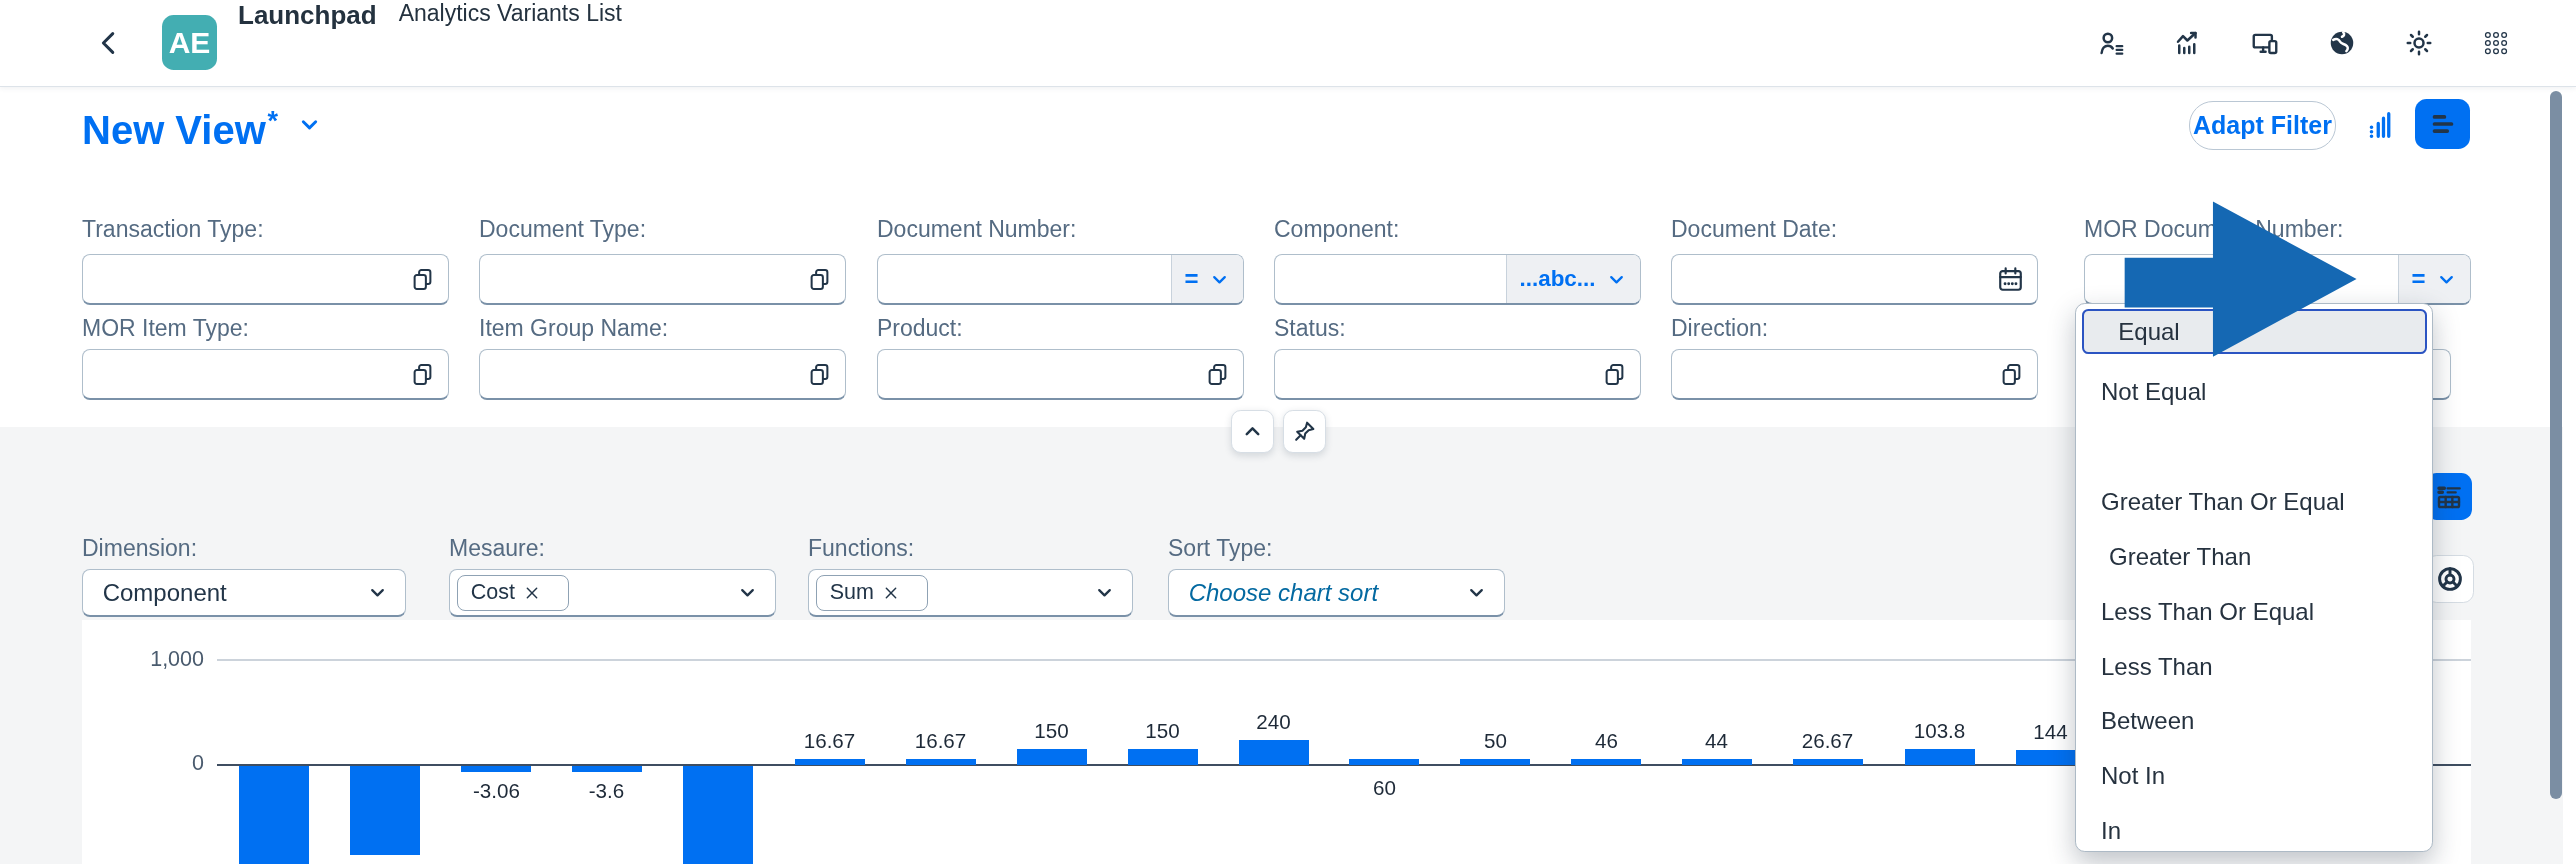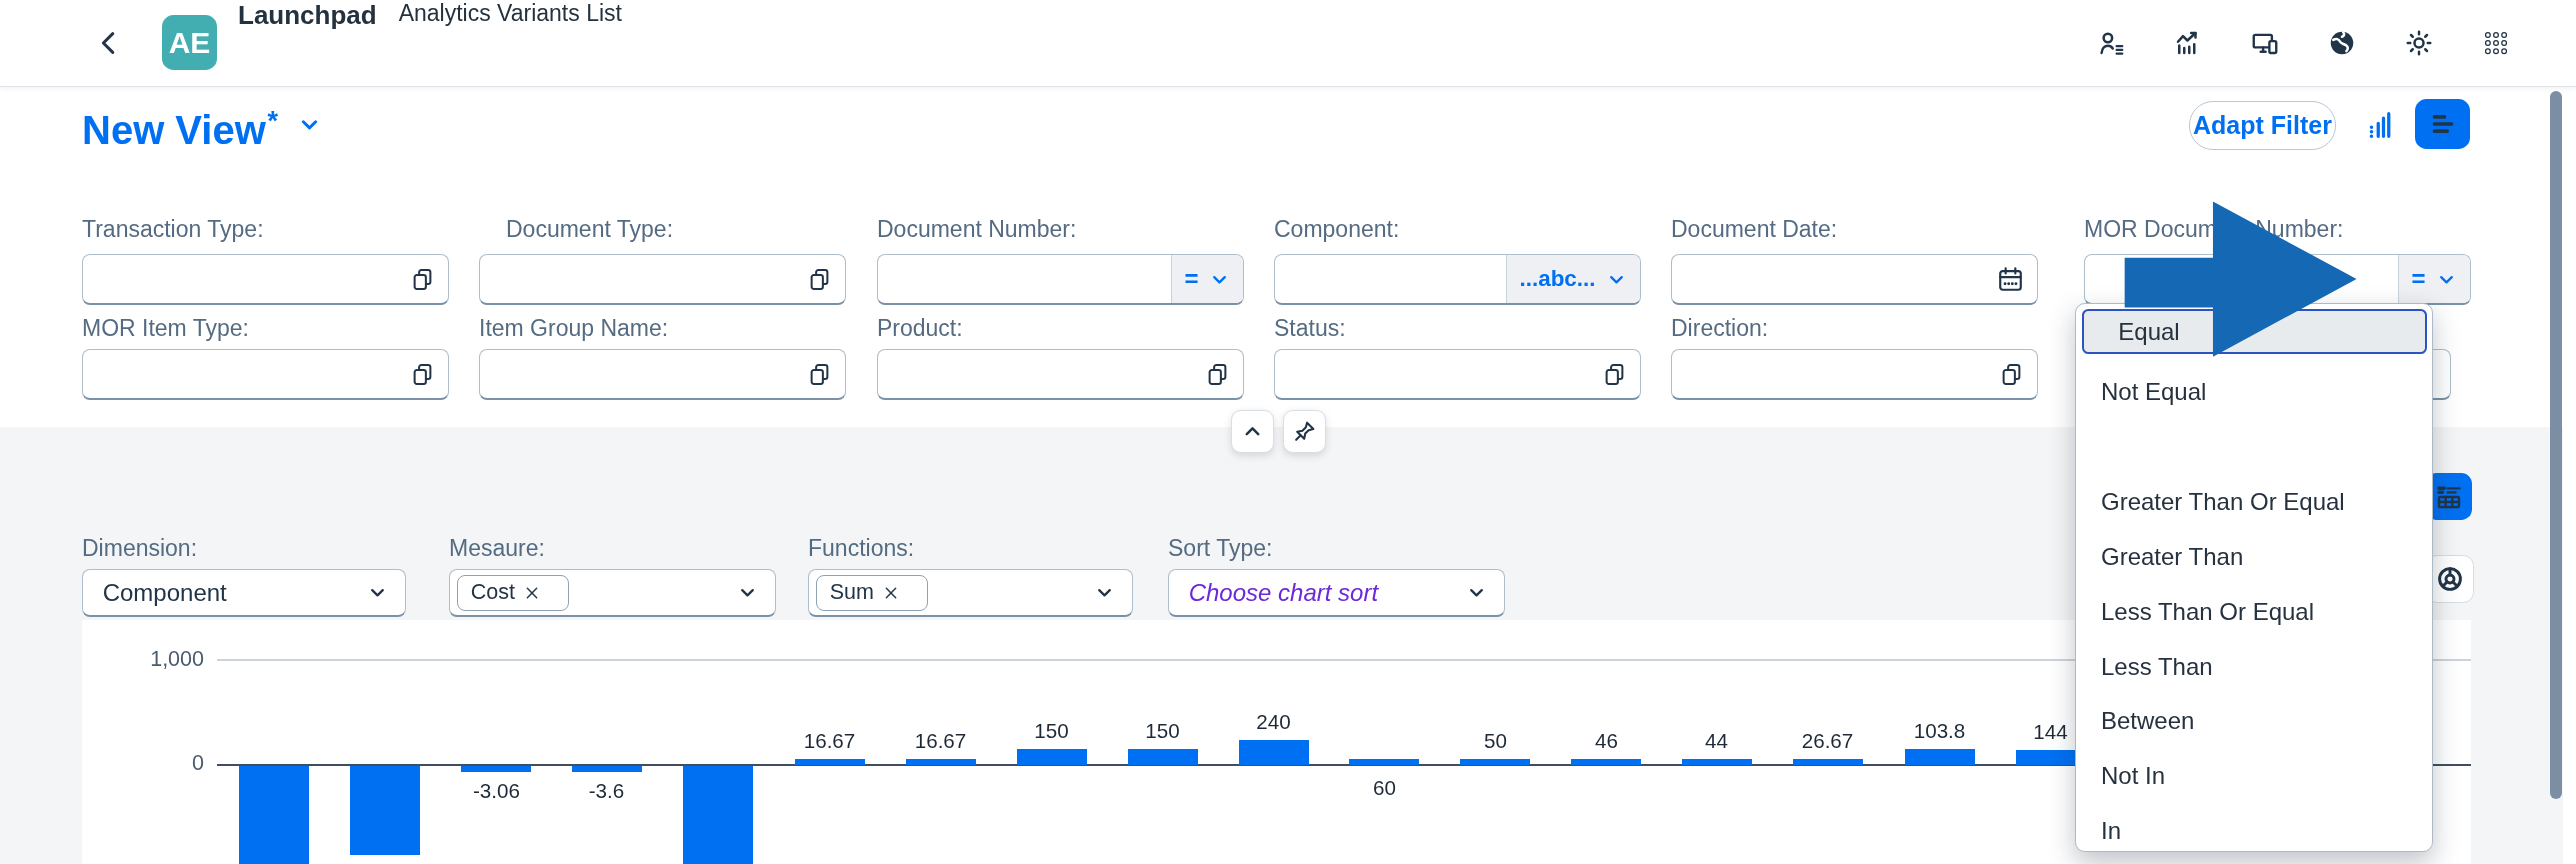--- a/index.html
+++ b/index.html
@@ -54,21 +54,21 @@
   
   .fab{position:absolute;width:41px;height:41px;background:#fff;border:0.9px solid #d7dee5;border-radius:9.8px;
        box-shadow:0 2.7px 7.2px rgba(34,53,72,.15);display:flex;align-items:center;justify-content:center;
        color:#0070f2;cursor:pointer;z-index:12;}
 
   
   .clabel{position:absolute;font-size:23px;color:#556b82;white-space:nowrap;}
   .cbox{position:absolute;height:48px;background:#fff;border:1.3px solid #afbecb;border-bottom:2.7px solid #7a91a8;
         border-radius:8px;box-sizing:border-box;display:flex;align-items:center;cursor:pointer;}
   .cbox .val{font-size:24px;color:#223548;padding-left:19.7px;flex:1;}
-  .cbox .ph{font-size:24px;color:#6d28d9;font-style:italic;padding-left:19.7px;flex:1;}
+  .cbox .ph{font-size:24px;color:#0369a1;font-style:italic;padding-left:19.7px;flex:1;}
   .cbox .ic{margin-right:16px;color:#223548;}
   .token{display:inline-flex;align-items:center;gap:9px;border:1.3px solid #8fa2b4;border-radius:8px;
          height:34px;padding:0 12.5px;margin-left:7.2px;font-size:21.5px;color:#223548;background:#fff;}
   .token .x{cursor:pointer;display:inline-flex;color:#223548;}
 
   
   #plot{left:82px;top:620px;width:2389px;height:244px;background:#fff;overflow:hidden;}
   .gline{position:absolute;left:135px;right:0;height:1.8px;background:#ccd3db;}
   .zline{position:absolute;left:135px;right:0;height:2.2px;background:#3f4e61;}
   .ytick{position:absolute;left:0;width:122px;text-align:right;font-size:21.5px;color:#4a5b6e;}
@@ -196,21 +196,21 @@
         <input style="">
         <span class="adorn plain">
           <span class="ic">
             <svg width="27" height="27" viewBox="0 0 24 24" stroke-width="1.8">
               <rect x="9" y="3.5" width="10" height="12.5" rx="2"></rect>
               <rect x="5" y="8" width="10" height="12.5" rx="2" fill="#fff"></rect>
             </svg>
           </span>
         </span>
       </div>
-      <div class="flabel" style="left: 506px; top: 216px;">Document Type:</div>
+      <div class="flabel" style="left: 479px; top: 216px;">Document Type:</div>
       <div class="fbox" style="left: 479px; top: 254px; width: 367px;">
         <input style="">
         <span class="adorn plain">
           <span class="ic">
             <svg width="27" height="27" viewBox="0 0 24 24" stroke-width="1.8">
               <rect x="9" y="3.5" width="10" height="12.5" rx="2"></rect>
               <rect x="5" y="8" width="10" height="12.5" rx="2" fill="#fff"></rect>
             </svg>
           </span>
         </span>
@@ -455,21 +455,21 @@
           <circle cx="12" cy="12" r="3"></circle>
           <path d="M12 4.2V9M6.8 17.2l3.1-3.1M17.2 17.2l-3.1-3.1"></path>
         </svg>
     </span>
   </div>
 
   <div class="abs" id="menu">
       <div class="mitem sel" style="top: 5.4px;">Equal</div>
       <div class="mitem" style="top: 60px;">Not Equal</div>
       <div class="mitem" style="top: 170px;">Greater Than Or Equal</div>
-      <div class="mitem" style="top: 225px;">Greater Than</div>
+      <div class="mitem" style="top: 225px; margin-left: 8px;">Greater Than</div>
       <div class="mitem" style="top: 280px;">Less Than Or Equal</div>
       <div class="mitem" style="top: 335px;">Less Than</div>
       <div class="mitem" style="top: 389px;">Between</div>
       <div class="mitem" style="top: 444px;">Not In</div>
       <div class="mitem" style="top: 499px;">In</div>
     </div>
 
   <svg class="abs" id="arrow" width="243" height="165" viewBox="0 0 272 185">
     <polygon points="5,68 104,68 104,5 265,92 104,179 104,124 5,124" fill="#1568b3"></polygon>
   </svg>

